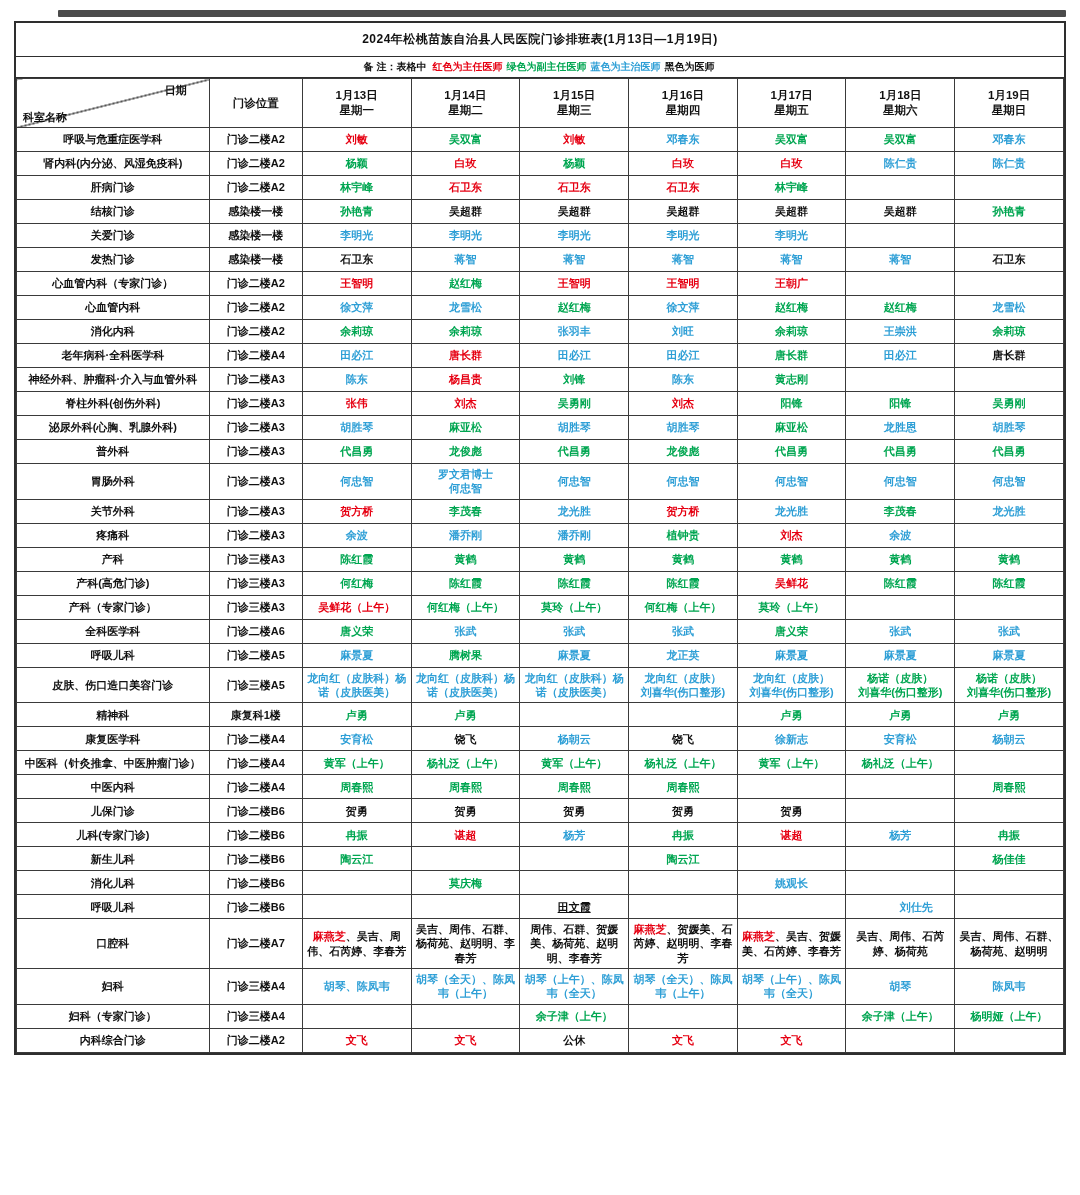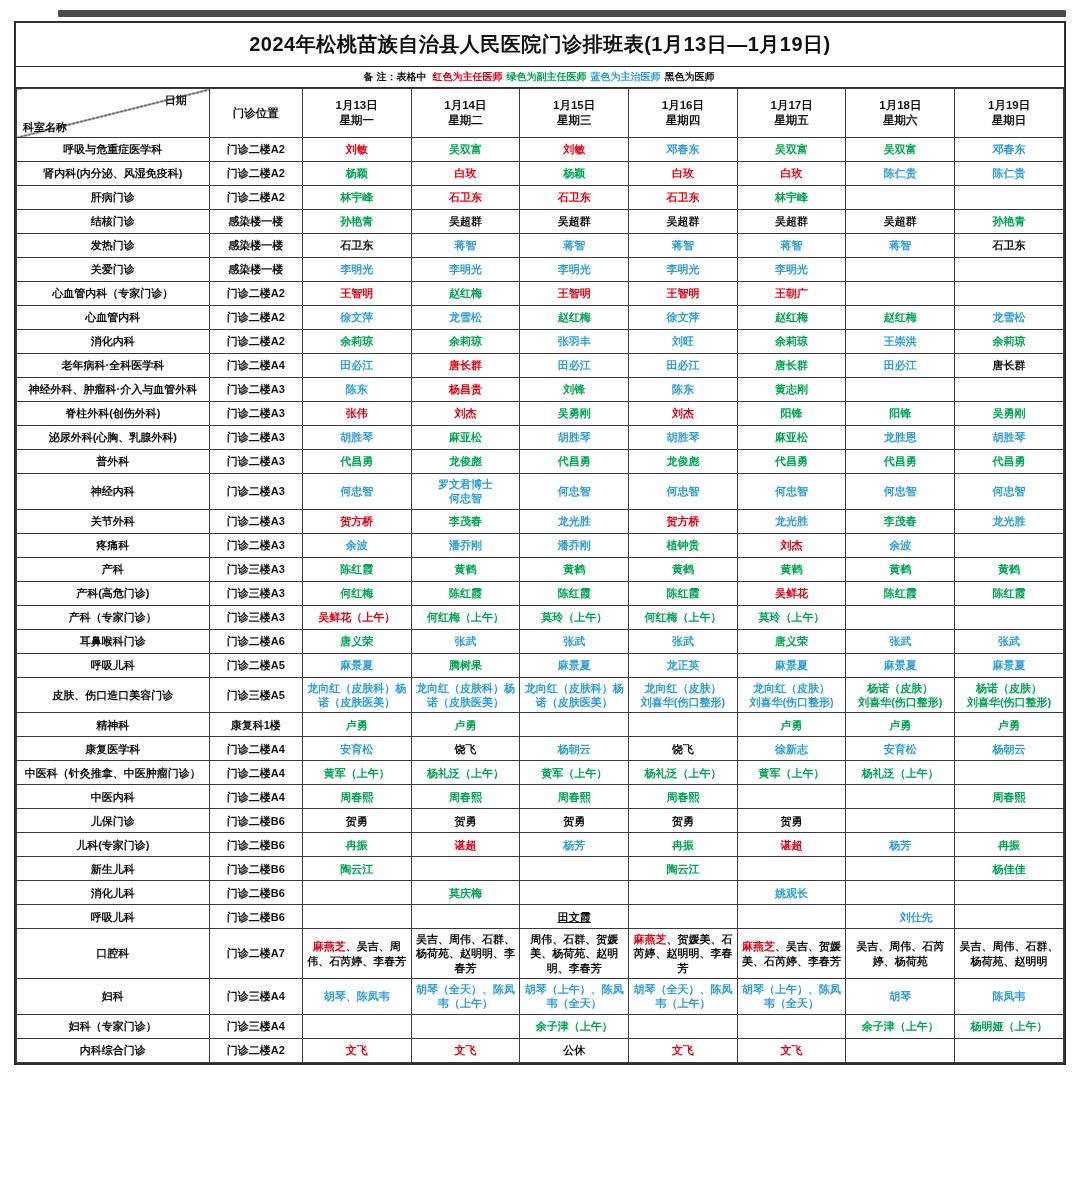--- a/index.html
+++ b/index.html
@@ -1,21 +1,21 @@
 <!DOCTYPE html>
 <html><head>
 <meta charset="utf-8">
 <style>
   html,body{margin:0;padding:0;background:#ffffff;}
   body{width:1080px;font-family:"Liberation Sans","DejaVu Sans",sans-serif;-webkit-font-smoothing:antialiased;}
   .page{width:1080px;min-height:1195px;background:#fff;position:relative;}
   .top-bar{height:7px;background:#4b4b4b;margin:10px 14px 4px 58px;border-radius:1px;}
   .frame{margin:0 14px 10px 14px;border:2px solid #2e2e2e;}
   .title-row{border-bottom:1px solid #2e2e2e;padding:8px 4px;text-align:center;}
-  .title-row h1{margin:0;font-size:20px;font-weight:bold;color:#111;letter-spacing:.5px;}
+  .title-row h1{margin:0;font-size:12px;font-weight:bold;color:#111;letter-spacing:.5px;}
   .note-row{border-bottom:1px solid #2e2e2e;padding:3px 4px;text-align:center;font-size:10px;font-weight:bold;color:#111;}
   .note-row span{margin:0 2px;}
   table{border-collapse:collapse;width:100%;table-layout:fixed;}
   col.c-dept{width:18.4%;}
   col.c-loc{width:8.9%;}
   th,td{border:1px solid #3a3a3a;padding:2px 1px;text-align:center;vertical-align:middle;
         font-size:11px;font-weight:bold;color:#111;line-height:1.3;word-break:break-all;}
   thead th{height:44px;font-size:11.5px;}
   th.diag{position:relative;overflow:hidden;font-weight:bold;
     background-image:linear-gradient(to bottom right,transparent calc(50% - .7px),#555 calc(50% - .7px),#555 calc(50% + .7px),transparent calc(50% + .7px));}
@@ -119,42 +119,42 @@
             <td>感染楼一楼</td>
             <td class="doc"><span style="color: rgb(0, 166, 81);">孙艳青</span></td>
             <td class="doc"><span style="color: rgb(17, 17, 17);">吴超群</span></td>
             <td class="doc"><span style="color: rgb(17, 17, 17);">吴超群</span></td>
             <td class="doc"><span style="color: rgb(17, 17, 17);">吴超群</span></td>
             <td class="doc"><span style="color: rgb(17, 17, 17);">吴超群</span></td>
             <td class="doc"><span style="color: rgb(17, 17, 17);">吴超群</span></td>
             <td class="doc"><span style="color: rgb(0, 166, 81);">孙艳青</span></td>
           </tr>
           <tr>
+            <td class="dept">关爱门诊</td>
+            <td>感染楼一楼</td>
+            <td class="doc"><span style="color: rgb(46, 159, 214);">李明光</span></td>
+            <td class="doc"><span style="color: rgb(46, 159, 214);">李明光</span></td>
+            <td class="doc"><span style="color: rgb(46, 159, 214);">李明光</span></td>
+            <td class="doc"><span style="color: rgb(46, 159, 214);">李明光</span></td>
+            <td class="doc"><span style="color: rgb(46, 159, 214);">李明光</span></td>
+            <td class="doc"></td>
+            <td class="doc"></td>
+          </tr>
+          <tr>
             <td class="dept">发热门诊</td>
             <td>感染楼一楼</td>
             <td class="doc"><span style="color: rgb(17, 17, 17);">石卫东</span></td>
             <td class="doc"><span style="color: rgb(46, 159, 214);">蒋智</span></td>
             <td class="doc"><span style="color: rgb(46, 159, 214);">蒋智</span></td>
             <td class="doc"><span style="color: rgb(46, 159, 214);">蒋智</span></td>
             <td class="doc"><span style="color: rgb(46, 159, 214);">蒋智</span></td>
             <td class="doc"><span style="color: rgb(46, 159, 214);">蒋智</span></td>
             <td class="doc"><span style="color: rgb(17, 17, 17);">石卫东</span></td>
           </tr>
           <tr>
-            <td class="dept">关爱门诊</td>
-            <td>感染楼一楼</td>
-            <td class="doc"><span style="color: rgb(46, 159, 214);">李明光</span></td>
-            <td class="doc"><span style="color: rgb(46, 159, 214);">李明光</span></td>
-            <td class="doc"><span style="color: rgb(46, 159, 214);">李明光</span></td>
-            <td class="doc"><span style="color: rgb(46, 159, 214);">李明光</span></td>
-            <td class="doc"><span style="color: rgb(46, 159, 214);">李明光</span></td>
-            <td class="doc"></td>
-            <td class="doc"></td>
-          </tr>
-          <tr>
             <td class="dept">心血管内科（专家门诊）</td>
             <td>门诊二楼A2</td>
             <td class="doc"><span style="color: rgb(230, 0, 18);">王智明</span></td>
             <td class="doc"><span style="color: rgb(0, 166, 81);">赵红梅</span></td>
             <td class="doc"><span style="color: rgb(230, 0, 18);">王智明</span></td>
             <td class="doc"><span style="color: rgb(230, 0, 18);">王智明</span></td>
             <td class="doc"><span style="color: rgb(230, 0, 18);">王朝广</span></td>
             <td class="doc"></td>
             <td class="doc"></td>
           </tr>
@@ -229,21 +229,21 @@
             <td>门诊二楼A3</td>
             <td class="doc"><span style="color: rgb(0, 166, 81);">代昌勇</span></td>
             <td class="doc"><span style="color: rgb(0, 166, 81);">龙俊彪</span></td>
             <td class="doc"><span style="color: rgb(0, 166, 81);">代昌勇</span></td>
             <td class="doc"><span style="color: rgb(0, 166, 81);">龙俊彪</span></td>
             <td class="doc"><span style="color: rgb(0, 166, 81);">代昌勇</span></td>
             <td class="doc"><span style="color: rgb(0, 166, 81);">代昌勇</span></td>
             <td class="doc"><span style="color: rgb(0, 166, 81);">代昌勇</span></td>
           </tr>
           <tr>
-            <td class="dept">神经内科</td>
+            <td class="dept">胃肠外科</td>
             <td>门诊二楼A3</td>
             <td class="doc"><span style="color: rgb(46, 159, 214);">何忠智</span></td>
             <td class="doc"><span style="color: rgb(46, 159, 214);">罗文君博士
 何忠智</span></td>
             <td class="doc"><span style="color: rgb(46, 159, 214);">何忠智</span></td>
             <td class="doc"><span style="color: rgb(46, 159, 214);">何忠智</span></td>
             <td class="doc"><span style="color: rgb(46, 159, 214);">何忠智</span></td>
             <td class="doc"><span style="color: rgb(46, 159, 214);">何忠智</span></td>
             <td class="doc"><span style="color: rgb(46, 159, 214);">何忠智</span></td>
           </tr>
@@ -296,21 +296,21 @@
             <td>门诊三楼A3</td>
             <td class="doc"><span style="color: rgb(230, 0, 18);">吴鲜花（上午）</span></td>
             <td class="doc"><span style="color: rgb(0, 166, 81);">何红梅（上午）</span></td>
             <td class="doc"><span style="color: rgb(0, 166, 81);">莫玲（上午）</span></td>
             <td class="doc"><span style="color: rgb(0, 166, 81);">何红梅（上午）</span></td>
             <td class="doc"><span style="color: rgb(0, 166, 81);">莫玲（上午）</span></td>
             <td class="doc"></td>
             <td class="doc"></td>
           </tr>
           <tr>
-            <td class="dept">耳鼻喉科门诊</td>
+            <td class="dept">全科医学科</td>
             <td>门诊二楼A6</td>
             <td class="doc"><span style="color: rgb(0, 166, 81);">唐义荣</span></td>
             <td class="doc"><span style="color: rgb(46, 159, 214);">张武</span></td>
             <td class="doc"><span style="color: rgb(46, 159, 214);">张武</span></td>
             <td class="doc"><span style="color: rgb(46, 159, 214);">张武</span></td>
             <td class="doc"><span style="color: rgb(0, 166, 81);">唐义荣</span></td>
             <td class="doc"><span style="color: rgb(46, 159, 214);">张武</span></td>
             <td class="doc"><span style="color: rgb(46, 159, 214);">张武</span></td>
           </tr>
           <tr>

